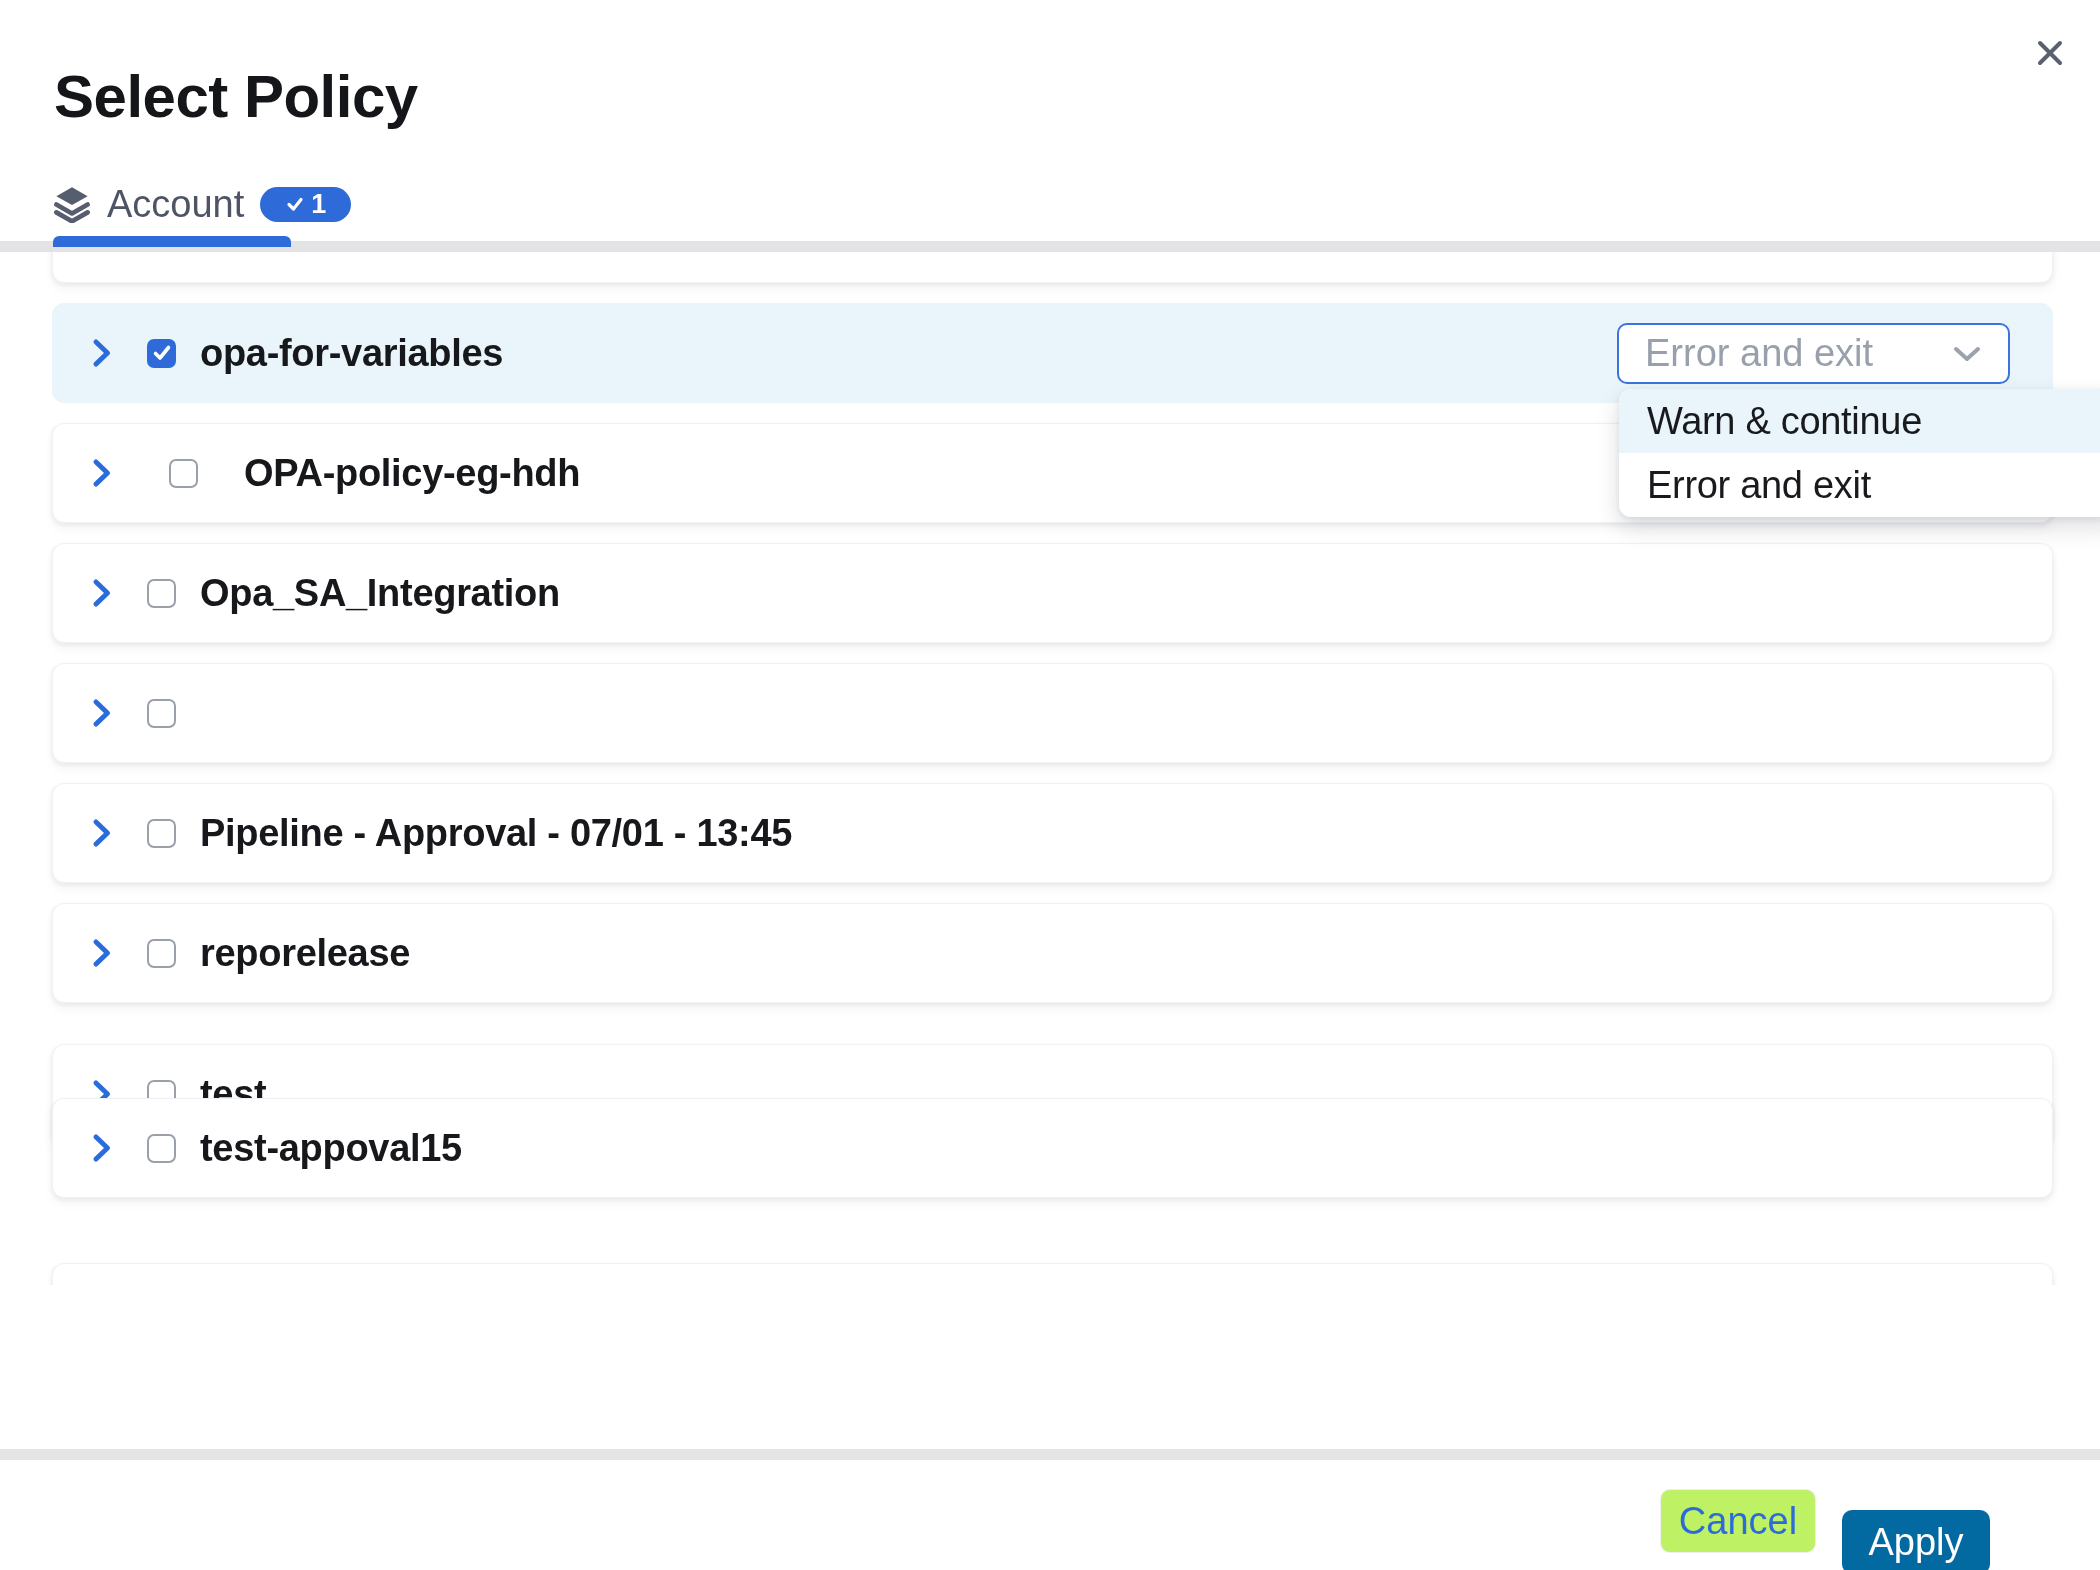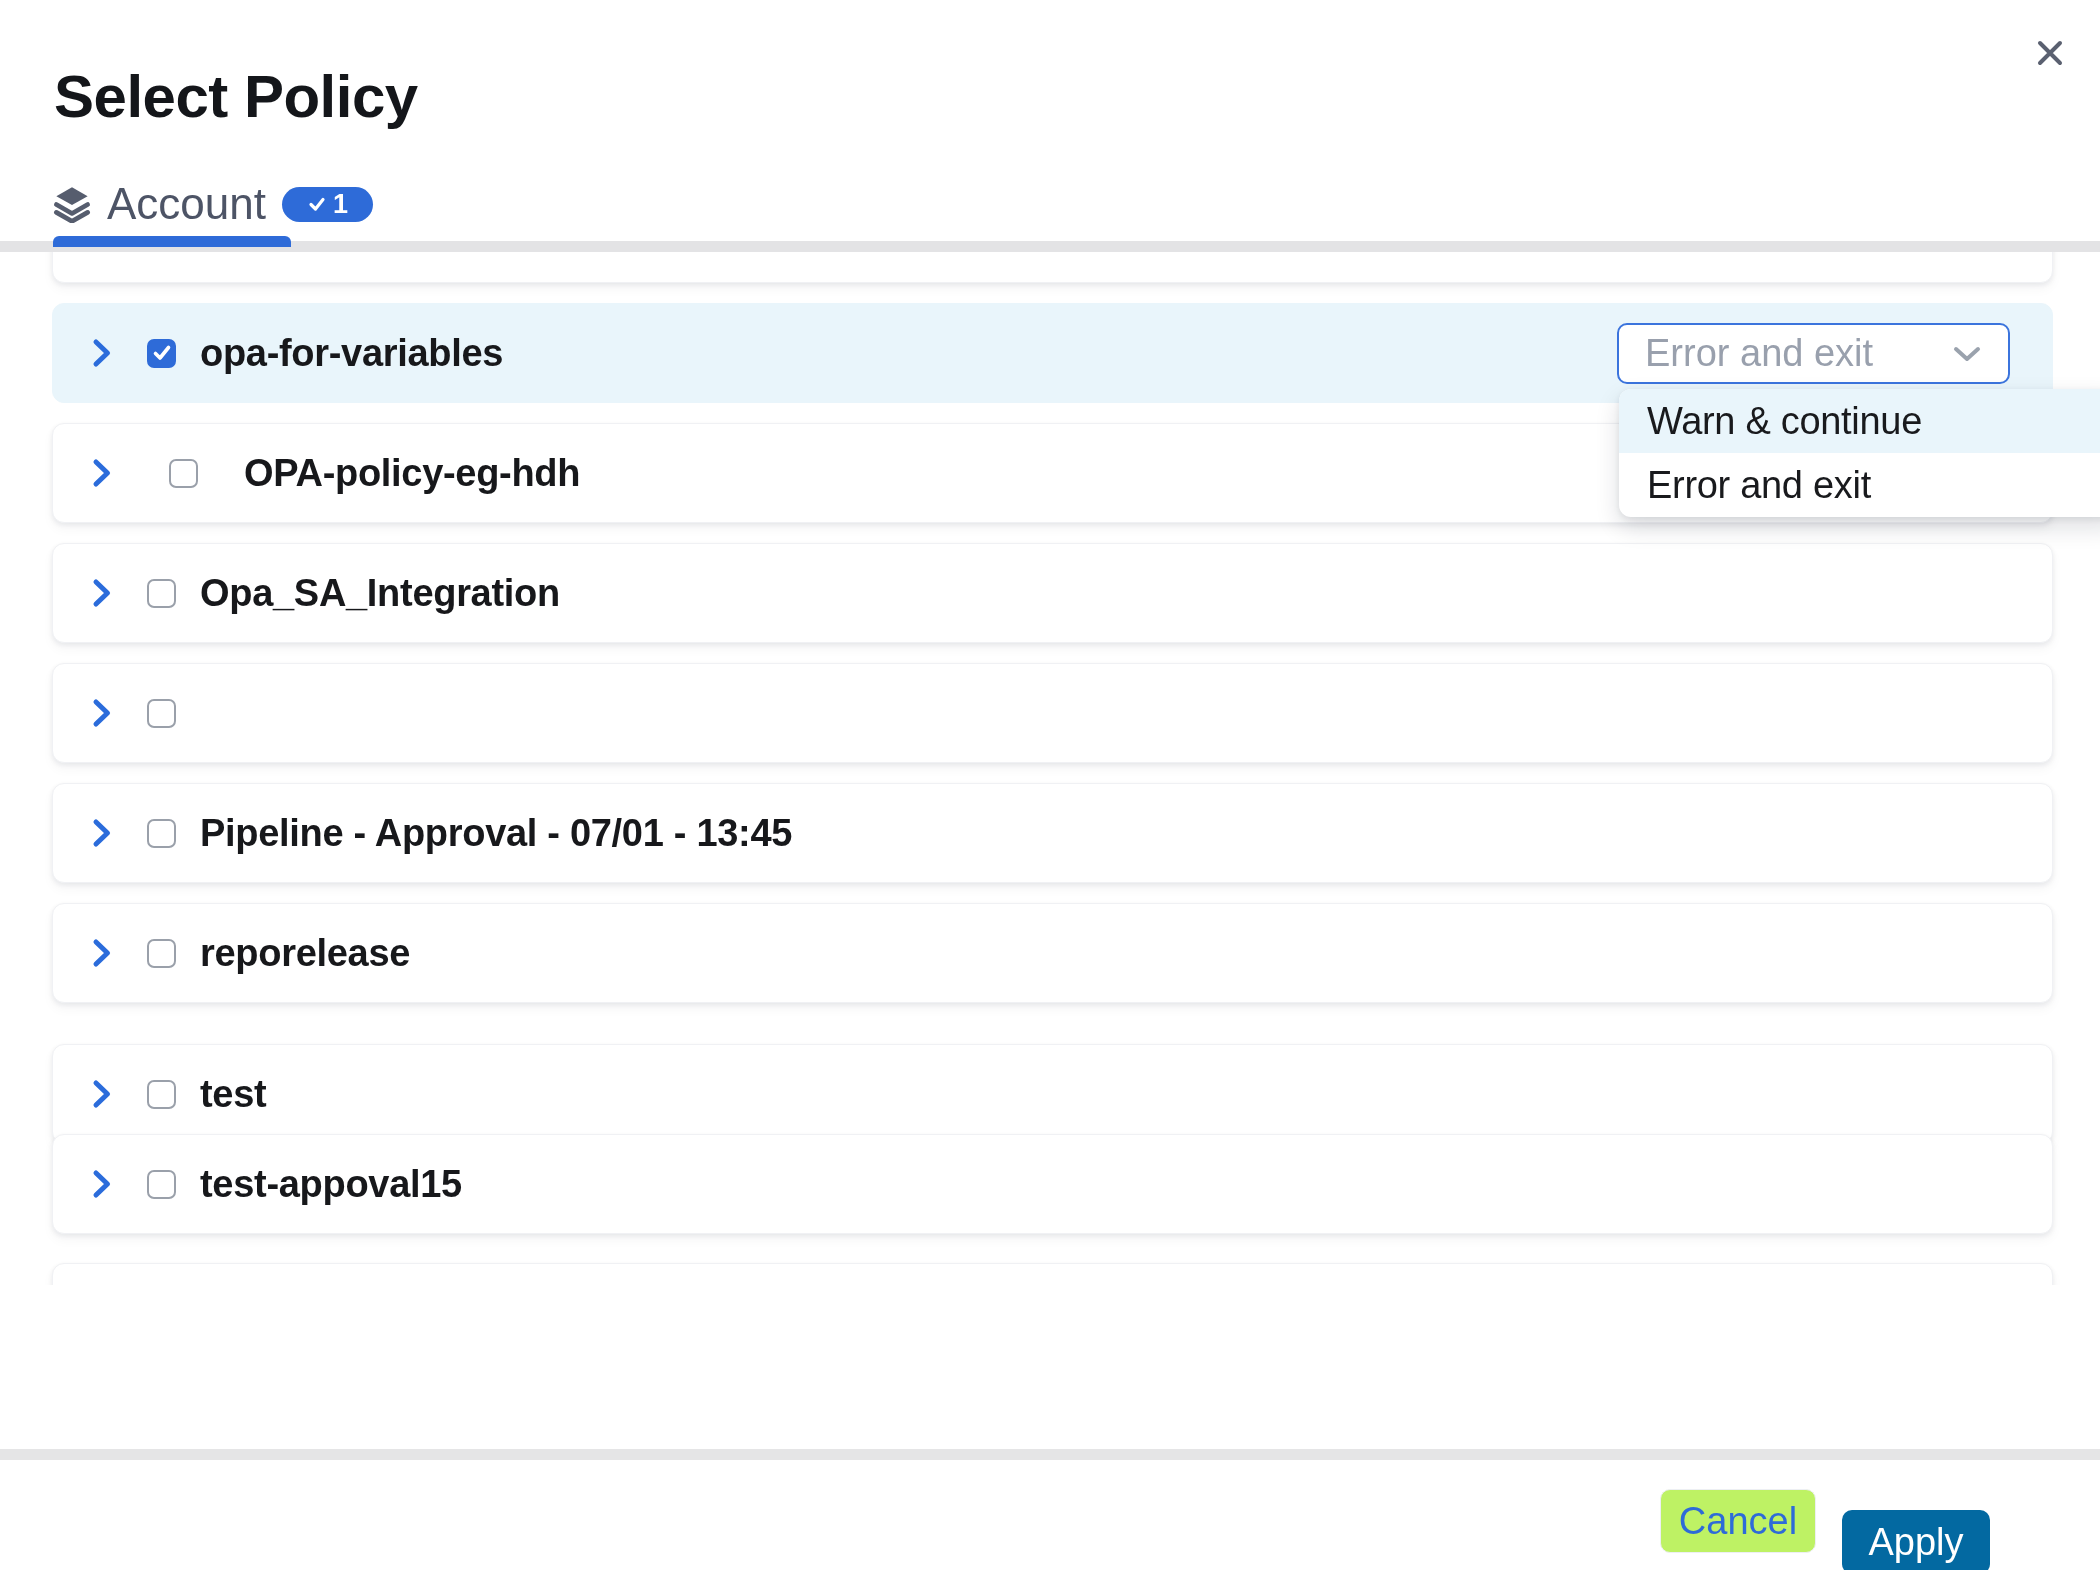--- a/index.html
+++ b/index.html
@@ -18,21 +18,21 @@
   .close-btn{
     position:absolute;left:2028px;top:32px;width:44px;height:44px;
     display:flex;align-items:center;justify-content:center;cursor:pointer;background:none;border:none;padding:0;
   }
 
   
   .tab{
     position:absolute;left:53px;top:178px;height:52px;
     display:flex;align-items:center;gap:16px;cursor:pointer;
   }
-  .tab-label{font-size:44px;color:#4d5466;}
+  .tab-label{font-size:38px;color:#4d5466;}
   .badge{
     height:35px;min-width:63px;padding:0 14px;border-radius:18px;
     background:#2e6bd8;display:flex;align-items:center;justify-content:center;gap:6px;
     color:#ffffff;font-size:27px;font-weight:700;
   }
   .tab-underline{
     position:absolute;left:53px;top:236px;width:238px;height:11px;
     background:#2e6bd8;border-radius:6px 6px 0 0;z-index:2;
   }
   .header-divider{
@@ -228,21 +228,21 @@
         <span style="display:flex;">
           <svg width="22" height="32" viewBox="0 0 22 32" fill="none">
               <path d="M5 5 L16.5 16 L5 27" stroke="#2b6cdb" stroke-width="5" stroke-linecap="round" stroke-linejoin="round"></path>
             </svg>
         </span>
       </button>
       <span class="checkbox"></span>
       <span class="row-label">test</span>
     </div>
 
-    <div class="row" style="top:846px;margin-top:36px;">
+    <div class="row" style="top:846px;">
       <button class="expand-btn">
         <span style="display:flex;">
           <svg width="22" height="32" viewBox="0 0 22 32" fill="none">
               <path d="M5 5 L16.5 16 L5 27" stroke="#2b6cdb" stroke-width="5" stroke-linecap="round" stroke-linejoin="round"></path>
             </svg>
         </span>
       </button>
       <span class="checkbox"></span>
       <span class="row-label">test-appoval15</span>
     </div>

